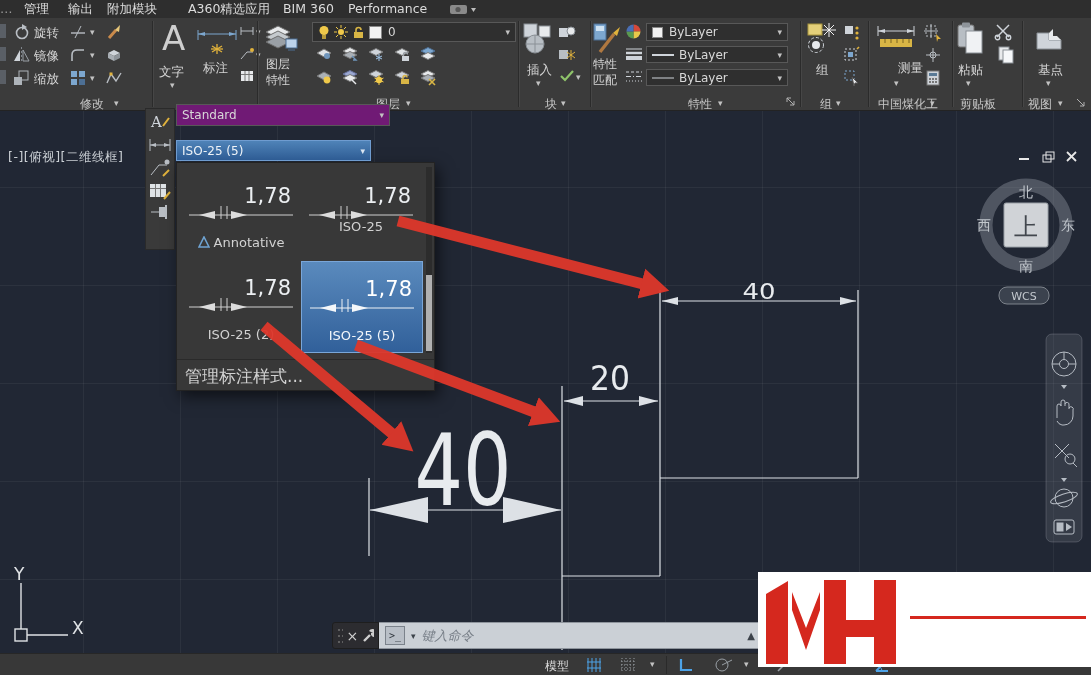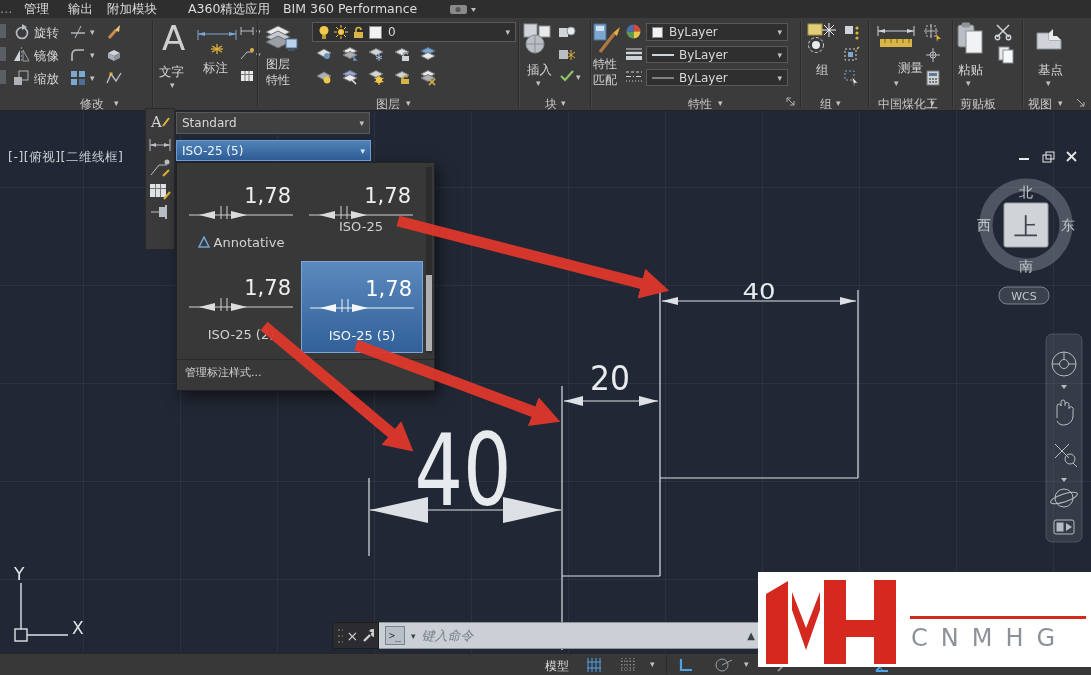--- a/index.html
+++ b/index.html
@@ -62,21 +62,21 @@
   <div class="abs canvas"></div>
 
   <div class="abs menubar">
     <span class="menutab" style="left:0px;color:#9a9a9a">…</span>
     <span class="menutab" style="left:24px">管理</span>
     <span class="menutab" style="left:68px">输出</span>
     <span class="menutab" style="left:107px">附加模块</span>
     <span class="menutab" style="left:188px">A360</span>
     <span class="menutab" style="left:220px">精选应用</span>
     <span class="menutab" style="left:283px">BIM 360</span>
-    <span class="menutab" style="left:338px">Performance</span>
+    <span class="menutab" style="left:348px">Performance</span>
     <svg class="ic" style="left:450px;top:4px" width="26" height="11">
       <rect x="0" y="1" width="17" height="9" rx="2" fill="#8a8a8a"></rect>
         <circle cx="8" cy="5.5" r="2.6" fill="#555"></circle>
       <polygon points="21,4 26,4 23.5,8" fill="#bdbdbd"></polygon>
     </svg>
   </div>
 
   <div class="abs ribbon">
     
     <div class="abs" style="left:0;top:6px;width:6px;height:14px;background:#5a5f66"></div>
@@ -581,21 +581,21 @@
         <line x1="11.5" y1="2" x2="11.5" y2="15" stroke="#777"></line>
       <line x1="15" y1="17" x2="21" y2="10" stroke="#e0b23c" stroke-width="2"></line>
     </svg>
     <svg width="22" height="16">
       <line x1="2" y1="8" x2="10" y2="8" stroke="#b9bec4"></line>
         <rect x="10" y="3" width="7" height="10" fill="#b9bec4"></rect>
       <line x1="17" y1="1" x2="17" y2="15" stroke="#b9bec4" stroke-width="2"></line>
     </svg>
   </div>
 
-  <div class="combo" style="left:176px;top:112px;width:194px;height:22px;z-index:21;background:#404040">
+  <div class="combo" style="left:176px;top:104px;width:214px;height:22px;z-index:21;background:#701a75">
     <span class="cv">Standard</span>
     <span class="cc">▾</span>
   </div>
 
   <div class="combo" style="left:176px;top:140px;width:195px;height:21px;z-index:21;
        background:linear-gradient(#4f83b8,#2e5c94);border-color:#6f9cd0;color:#eef3f8">
     <span class="cv">ISO-25 (5)</span>
     <span class="cc" style="color:#dce6f2">▾</span>
   </div>
 
@@ -650,21 +650,21 @@
           <line x1="42" y1="33" x2="42" y2="46" stroke="#eef2f6"></line>
         <text x="106" y="30" text-anchor="end" font-size="21" fill="#ffffff" font-family="DejaVu Sans, sans-serif">1,78</text>
       </svg>
       <div class="lbl" style="top:66px"><span>ISO-25 (5)</span></div>
     </div>
 
     <div class="abs" style="left:249px;top:4px;width:6px;height:186px;background:#2c2c2c">
       <div class="abs" style="left:0;top:108px;width:6px;height:76px;background:#b0b0b0"></div>
     </div>
     <div class="abs" style="left:0;top:196px;width:257px;height:1px;background:#2a2a2a"></div>
-    <span class="txt" style="left:8px;top:202px;font-size:11px;color:#d2d2d2">管理标注样式...</span>
+    <span class="txt" style="left:8px;top:202px;font-size:17px;color:#d2d2d2">管理标注样式...</span>
   </div>
 
   <div class="abs cmdbar">
     <div class="cmdgrip">
       <svg width="7" height="16">
         <g fill="#707070">
             <circle cx="2" cy="2" r="1"></circle>
             <circle cx="6" cy="2" r="1"></circle>
             <circle cx="2" cy="8" r="1"></circle>
         <circle cx="6" cy="8" r="1"></circle>
@@ -740,21 +740,20 @@
     <svg width="140" height="88" style="position:absolute;left:4px;top:4px" viewBox="0 0 140 88">
       <g fill="#d5281e">
         <polygon points="4,88 4,18 26,5 26,88"></polygon>
         <polygon points="30,16 44,52 58,16 58,34 44,74 30,34"></polygon>
         <rect x="62" y="4" width="22" height="84"></rect>
         <rect x="84" y="44" width="28" height="17"></rect>
         <rect x="112" y="4" width="22" height="84"></rect>
       </g>
     </svg>
     <div class="rule"></div>
-    <span class="en">CNMHG</span>
   </div>
 
   <svg id="arrow-layer" class="abs" style="left:0;top:0;z-index:40;pointer-events:none" width="1091" height="675" viewBox="0 0 1091 675">
     <defs>
       <marker id="ahead" viewBox="0 0 3 3" markerWidth="2.8" markerHeight="3" refX="0.25" refY="1.5" orient="auto">
         <polygon points="0,0 2.8,1.5 0,3" fill="#de372b"></polygon>
       </marker>
     </defs>
   <line x1="398" y1="221" x2="643.852016274906" y2="284.27073948251257" stroke="#de372b" stroke-width="11" marker-end="url(#ahead)" opacity="0.95"></line>
       <line x1="264" y1="326" x2="393.32596865068047" y2="434.6338136665716" stroke="#de372b" stroke-width="11" marker-end="url(#ahead)" opacity="0.95"></line>

